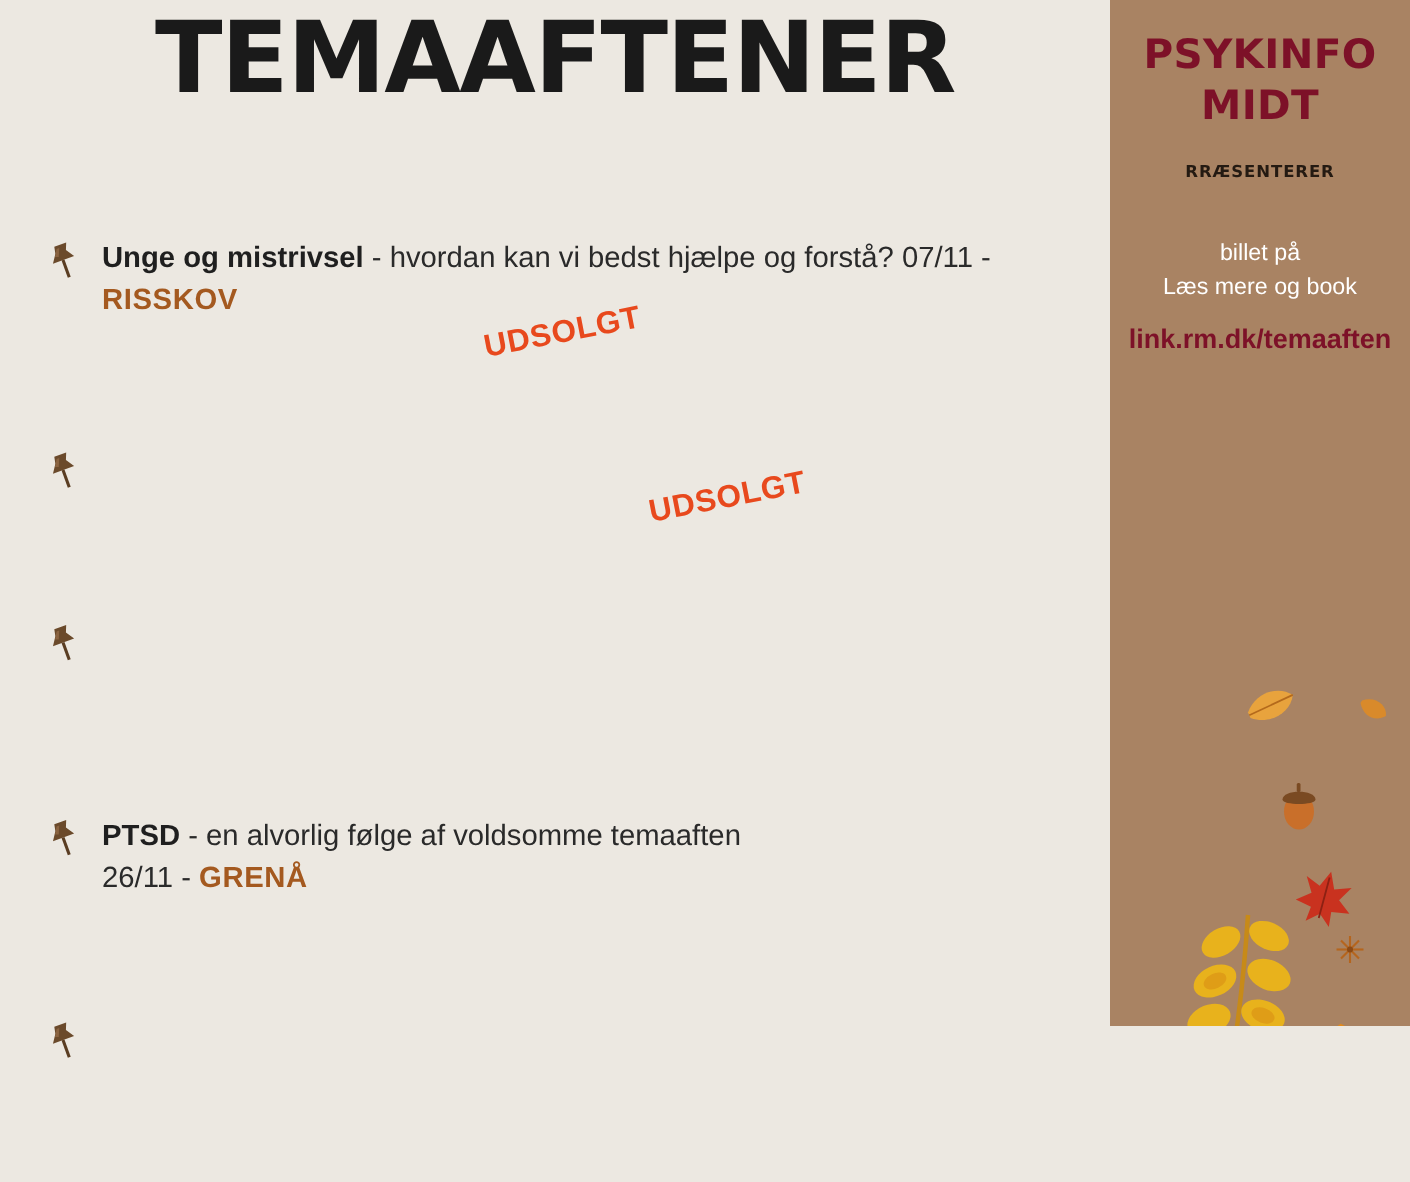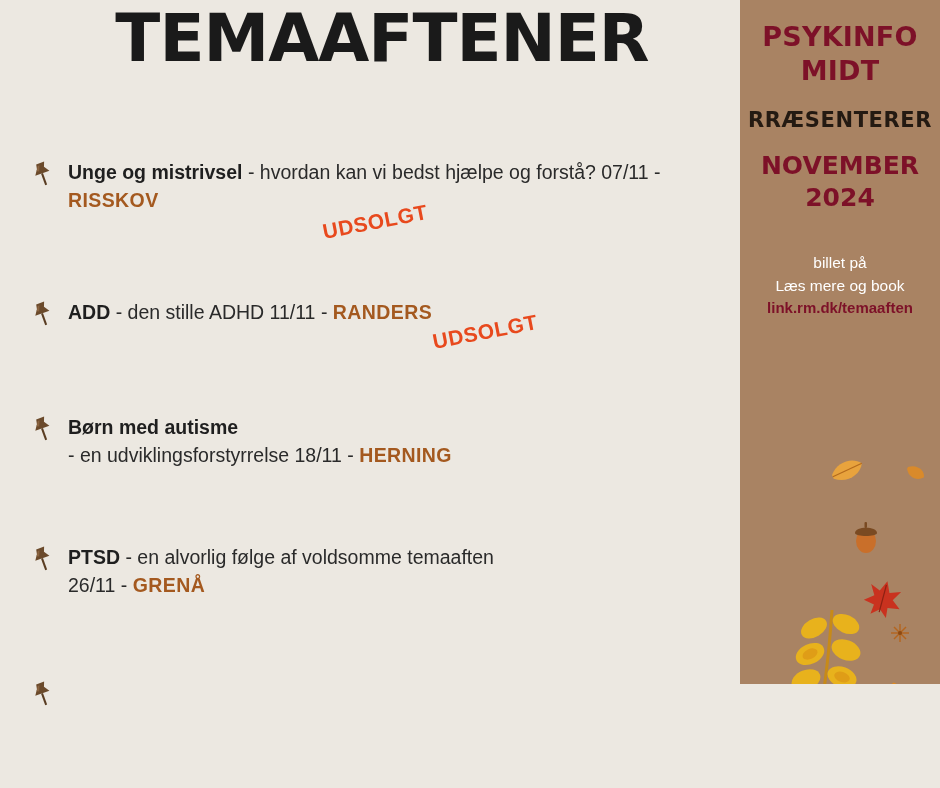--- a/index.html
+++ b/index.html
@@ -33,21 +33,20 @@
     left: 0;
     top: 6px;
     width: 740px;
     text-align: center;
     font-family: "DejaVu Sans", sans-serif;
     font-weight: bold;
     font-size: 66px;
     letter-spacing: -1px;
     color: #1a1a1a;
     line-height: 1;
-    padding-left: 12px;
   }
   .events {
     position: absolute;
     top: 135px;
     left: 0;
     width: 740px;
   }
   .event {
     position: relative;
     padding-left: 68px;
@@ -105,21 +104,21 @@
     font-size: 27px;
     color: #7d1128;
     line-height: 1.25;
     letter-spacing: 0.2px;
   }
   .presents {
     margin-top: 20px;
     text-align: center;
     font-family: "DejaVu Sans", sans-serif;
     font-weight: bold;
-    font-size: 21px;
+    font-size: 11px;
     color: #241a12;
     letter-spacing: 0.6px;
   }
   .month {
     margin-top: 18px;
     text-align: center;
     font-family: "DejaVu Sans", sans-serif;
     font-weight: bold;
     font-size: 25px;
     color: #7d1128;
@@ -128,24 +127,24 @@
   .info {
     margin-top: 36px;
     text-align: center;
     font-size: 15.5px;
     color: #ffffff;
     line-height: 1.5;
     padding: 0 10px;
   }
   .link {
     display: block;
-    margin-top: 0;
+    margin-top: 10px;
     color: #7d1128;
     font-weight: bold;
-    font-size: 15px;
+    font-size: 18px;
     text-decoration: none;
   }
   .leaves {
     position: absolute;
     left: 0;
     top: 455px;
     width: 200px;
     height: 333px;
     pointer-events: none;
   }
@@ -180,40 +179,33 @@
       <div class="event" style="height:115px;">
         <span class="pin">
           <svg viewBox="0 0 32 32" width="30" height="30">
             <g transform="rotate(-20 16 16)">
               <path d="M13 3 L22 3 L20 8 L24 14 L8 14 L12 8 Z" fill="#6b4a2b"></path>
               <rect x="14.5" y="14" width="2.2" height="13" fill="#5a3d22"></rect>
               <path d="M11 10 L14 5 L16 5 L13.5 11 Z" fill="#8a6340"></path>
             </g>
           </svg>
         </span>
-        <div class="event-line">
-          <span class="evt-title">ADD</span><span> - den stille ADHD </span><span class="date">11/11</span><span> - </span><span class="place">RANDERS</span>
-        </div>
         <span class="sold-out" style="left:432px; top:22px;">UDSOLGT</span>
       </div>
 
       <div class="event" style="height:130px;">
         <span class="pin">
           <svg viewBox="0 0 32 32" width="30" height="30">
             <g transform="rotate(-20 16 16)">
               <path d="M13 3 L22 3 L20 8 L24 14 L8 14 L12 8 Z" fill="#6b4a2b"></path>
               <rect x="14.5" y="14" width="2.2" height="13" fill="#5a3d22"></rect>
               <path d="M11 10 L14 5 L16 5 L13.5 11 Z" fill="#8a6340"></path>
             </g>
           </svg>
         </span>
-        <div class="event-line">
-          <span class="evt-title">Børn med autisme</span><br>
-          <span> - en udviklingsforstyrrelse </span><span class="date">18/11</span><span> - </span><span class="place">HERNING</span>
-        </div>
       </div>
 
       <div class="event" style="height:135px;">
         <span class="pin">
           <svg viewBox="0 0 32 32" width="30" height="30">
             <g transform="rotate(-20 16 16)">
               <path d="M13 3 L22 3 L20 8 L24 14 L8 14 L12 8 Z" fill="#6b4a2b"></path>
               <rect x="14.5" y="14" width="2.2" height="13" fill="#5a3d22"></rect>
               <path d="M11 10 L14 5 L16 5 L13.5 11 Z" fill="#8a6340"></path>
             </g>
@@ -242,24 +234,20 @@
 
   <div class="right">
 
     <div class="brand">
       <div>PSYKINFO</div>
       <div>MIDT</div>
     </div>
 
     <div class="presents">RRÆSENTERER</div>
 
-    <div class="month">
-      <div>NOVEMBER</div>
-      <div>2024</div>
-    </div>
 
     <div class="info">
       <div>billet på</div>
       <div>Læs mere og book</div>
       <a class="link" href="#">link.rm.dk/temaaften</a>
     </div>
 
     <svg class="leaves" viewBox="0 0 200 333">
 
       <g transform="translate(92,20) rotate(-25)">

